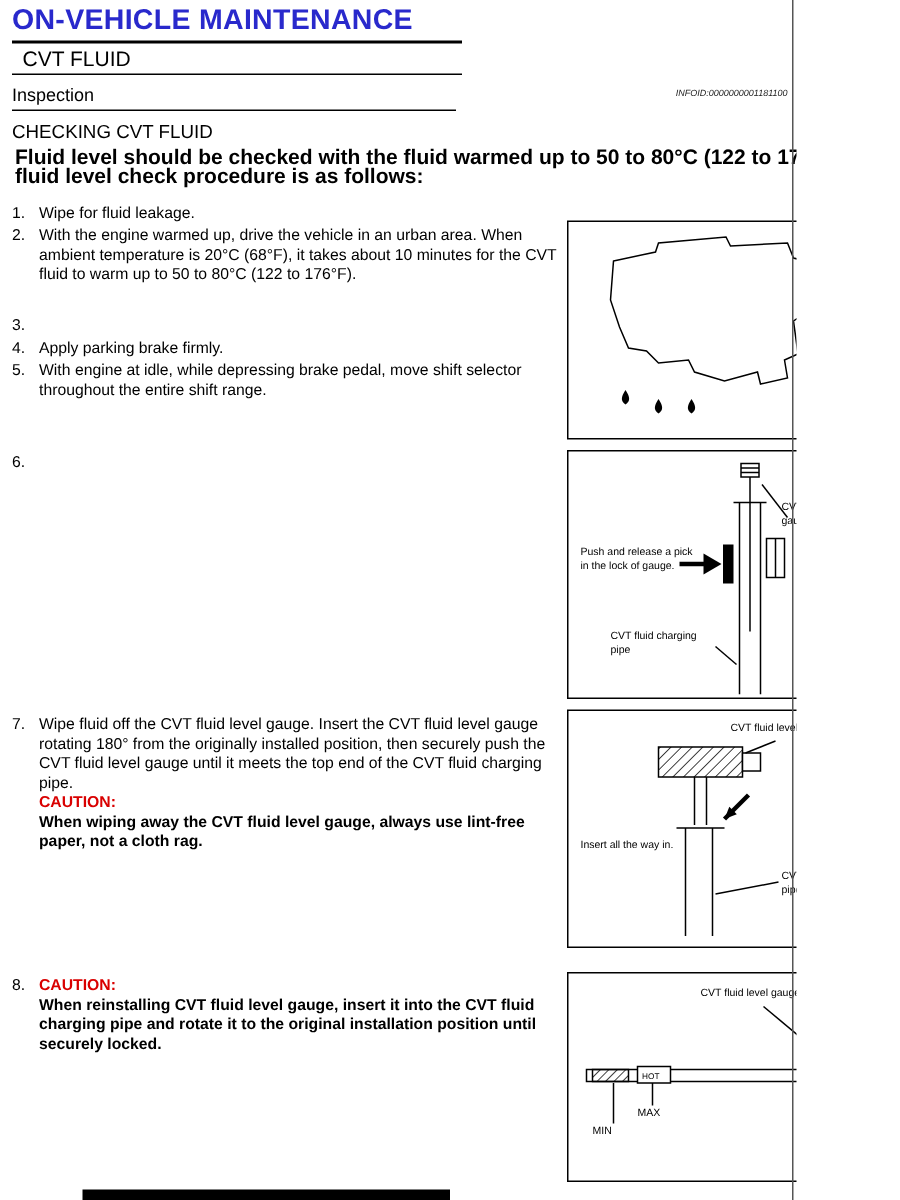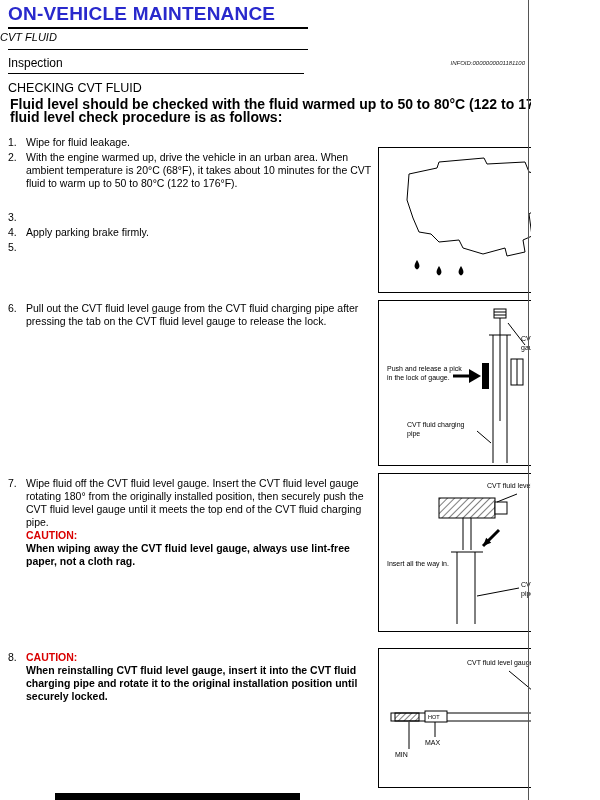--- a/index.html
+++ b/index.html
@@ -2,21 +2,21 @@
 <html><head>
 <meta charset="utf-8">
 <style>
   html,body{margin:0;padding:0;background:#fff;}
   .page{position:relative;width:531px;height:800px;background:#fff;overflow:hidden;
         font-family:"Liberation Sans",sans-serif;color:#000;}
   .edge-right{position:absolute;right:2px;top:0;width:1px;height:800px;background:#555;}
   .scan-bar{position:absolute;left:55px;top:793px;width:245px;height:7px;background:#000;}
 
   .h1{position:absolute;left:8px;top:3px;font-size:19px;font-weight:bold;color:#2929cc;letter-spacing:.2px;}
-  .h2{position:absolute;left:0;top:31px;font-size:11px;font-style:italic;}
+  .h2{position:absolute;left:15px;top:31px;font-size:14px;}
   .h3{position:absolute;left:8px;top:56px;font-size:12px;}
   .h4{position:absolute;left:8px;top:81px;font-size:12.5px;}
   .infoid{position:absolute;right:6px;top:60px;font-size:6px;color:#222;font-style:italic;}
   .rule{position:absolute;left:8px;background:#000;}
   .rule1{top:27px;width:300px;height:2px;}
   .rule2{top:49px;width:300px;height:1px;}
   .rule3{top:73px;width:296px;height:1px;}
 
   .intro{position:absolute;left:8px;top:96px;width:584px;margin:2px;font-size:14px;line-height:13px;font-weight:bold;}
 
@@ -68,25 +68,25 @@
     <span class="num">3.</span>
   </div>
 
   <div class="step w-col" style="top:226px">
     <span class="num">4.</span>
     <span class="txt">Apply parking brake firmly.</span>
   </div>
 
   <div class="step w-col" style="top:241px">
     <span class="num">5.</span>
+    <span class="txt">With engine at idle, while depressing brake pedal, move shift selector throughout the entire shift range.</span>
   </div>
 
   <div class="step w-col" style="top:302px">
     <span class="num">6.</span>
-    <span class="txt">Pull out the CVT fluid level gauge from the CVT fluid charging pipe after pressing the tab on the CVT fluid level gauge to release the lock.</span>
   </div>
 
   <div class="step w-col" style="top:477px">
     <span class="num">7.</span>
     <span class="txt">Wipe fluid off the CVT fluid level gauge. Insert the CVT fluid level gauge rotating 180° from the originally installed position, then securely push the CVT fluid level gauge until it meets the top end of the CVT fluid charging pipe.</span>
     <div class="caution-label">CAUTION:</div>
     <div class="caution-text">When wiping away the CVT fluid level gauge, always use lint-free paper, not a cloth rag.</div>
   </div>
 
   <div class="step w-col" style="top:651px">

